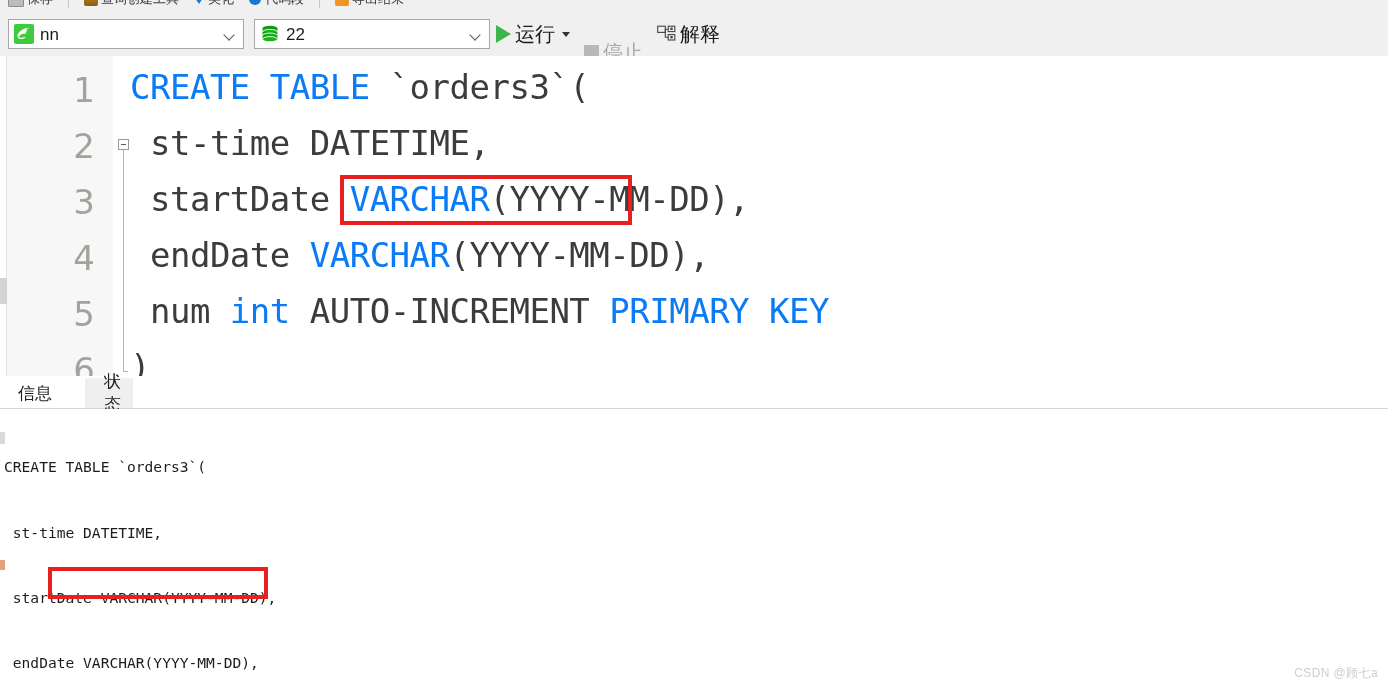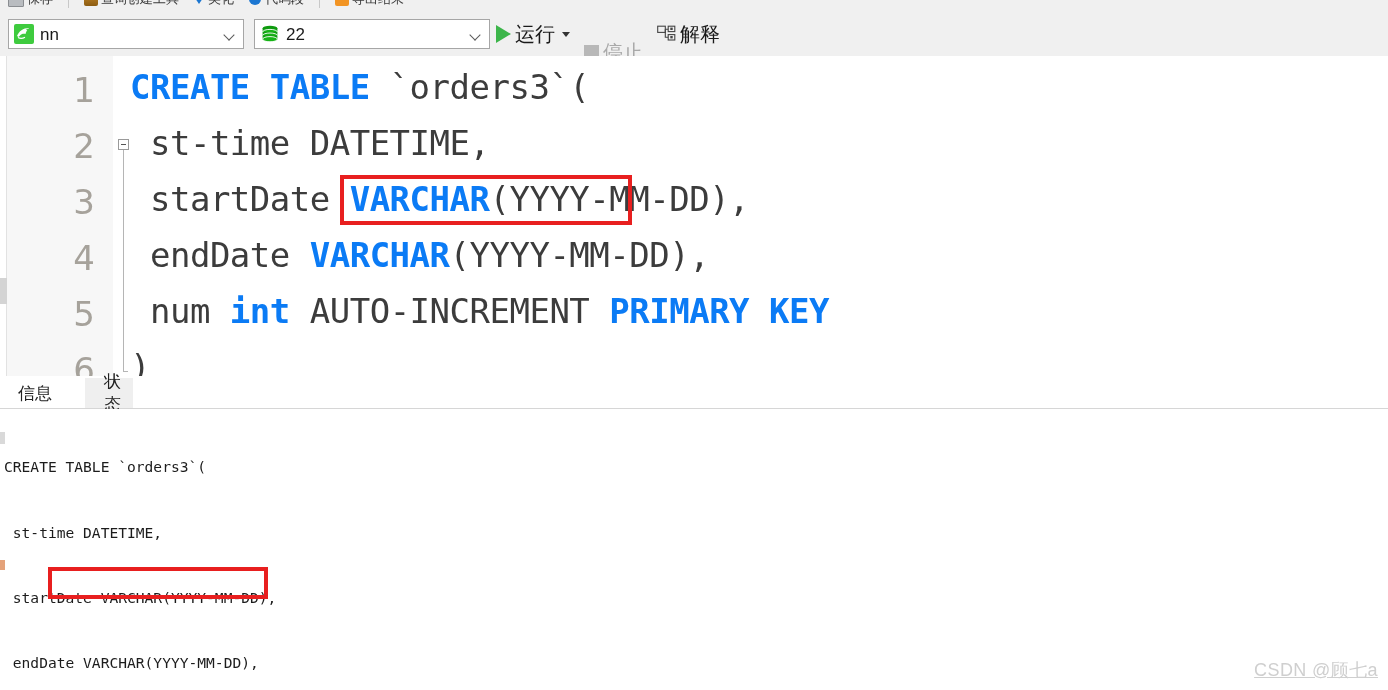--- a/index.html
+++ b/index.html
@@ -241,21 +241,21 @@
     position: absolute;
     left: 130px; top: 0;
     width: 1250px;
     font-family: "DejaVu Sans Mono", monospace;
     font-size: 34px;
     color: #3c3c3c;
     white-space: pre;
     letter-spacing: -0.5px;
   }
   .cline { position: absolute; left: 0; line-height: 1; }
-  .kw { color: #0b7bf5; font-weight: bold; }
+  .kw { color: #0b7bf5; }
 
   .ann-box-editor {
     position: absolute;
     left: 340px; top: 119px;
     width: 292px; height: 50px;
     border: 4px solid #e81f1f;
     box-sizing: border-box;
     background: transparent;
   }
 
@@ -339,25 +339,24 @@
     top: 184px;
     width: 5px;
     height: 10px;
     background: #e4a27a;
   }
 
   .watermark {
     position: absolute;
     right: 10px;
     bottom: 8px;
-    font-size: 18px;
+    font-size: 12px;
     color: #cfcfcf;
     font-family: "Liberation Sans", sans-serif;
     letter-spacing: 0.4px;
-    text-decoration: underline;
   }
 </style>
 </head>
 <body>
 
 <div id="app">
 
   <div class="toolbar-top">
     <div class="tt-inner">
       <div class="tt-item">

